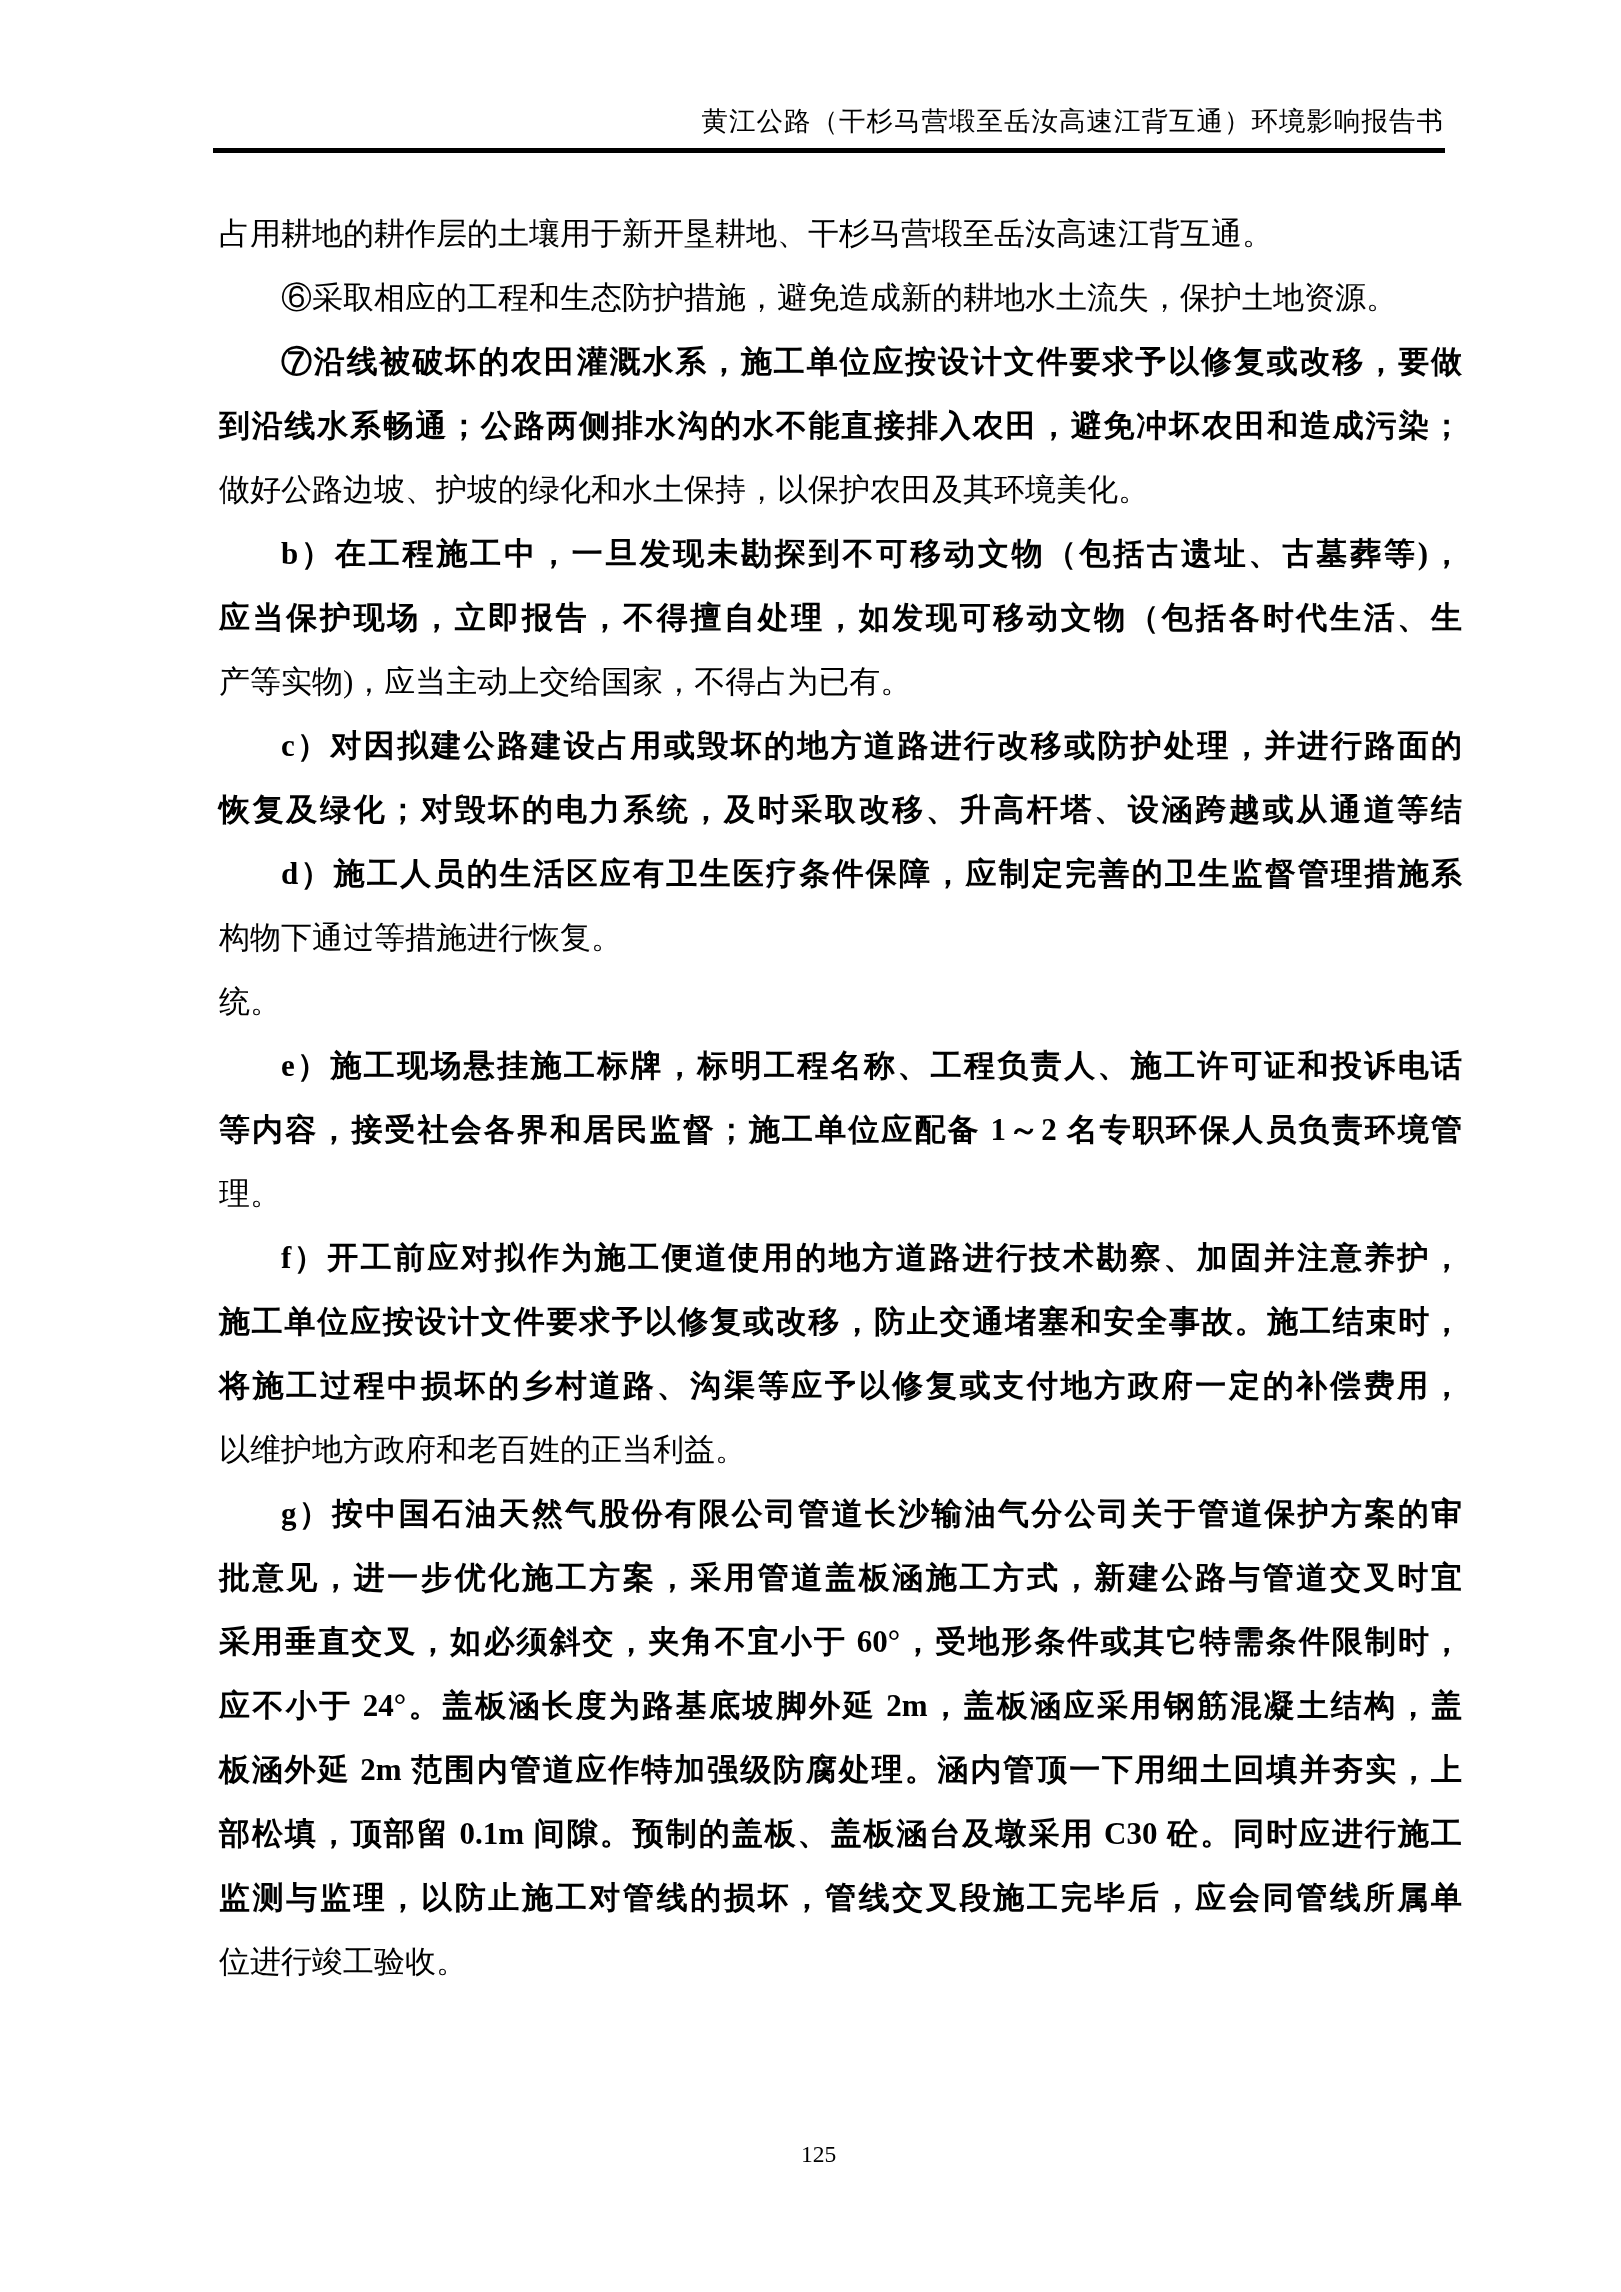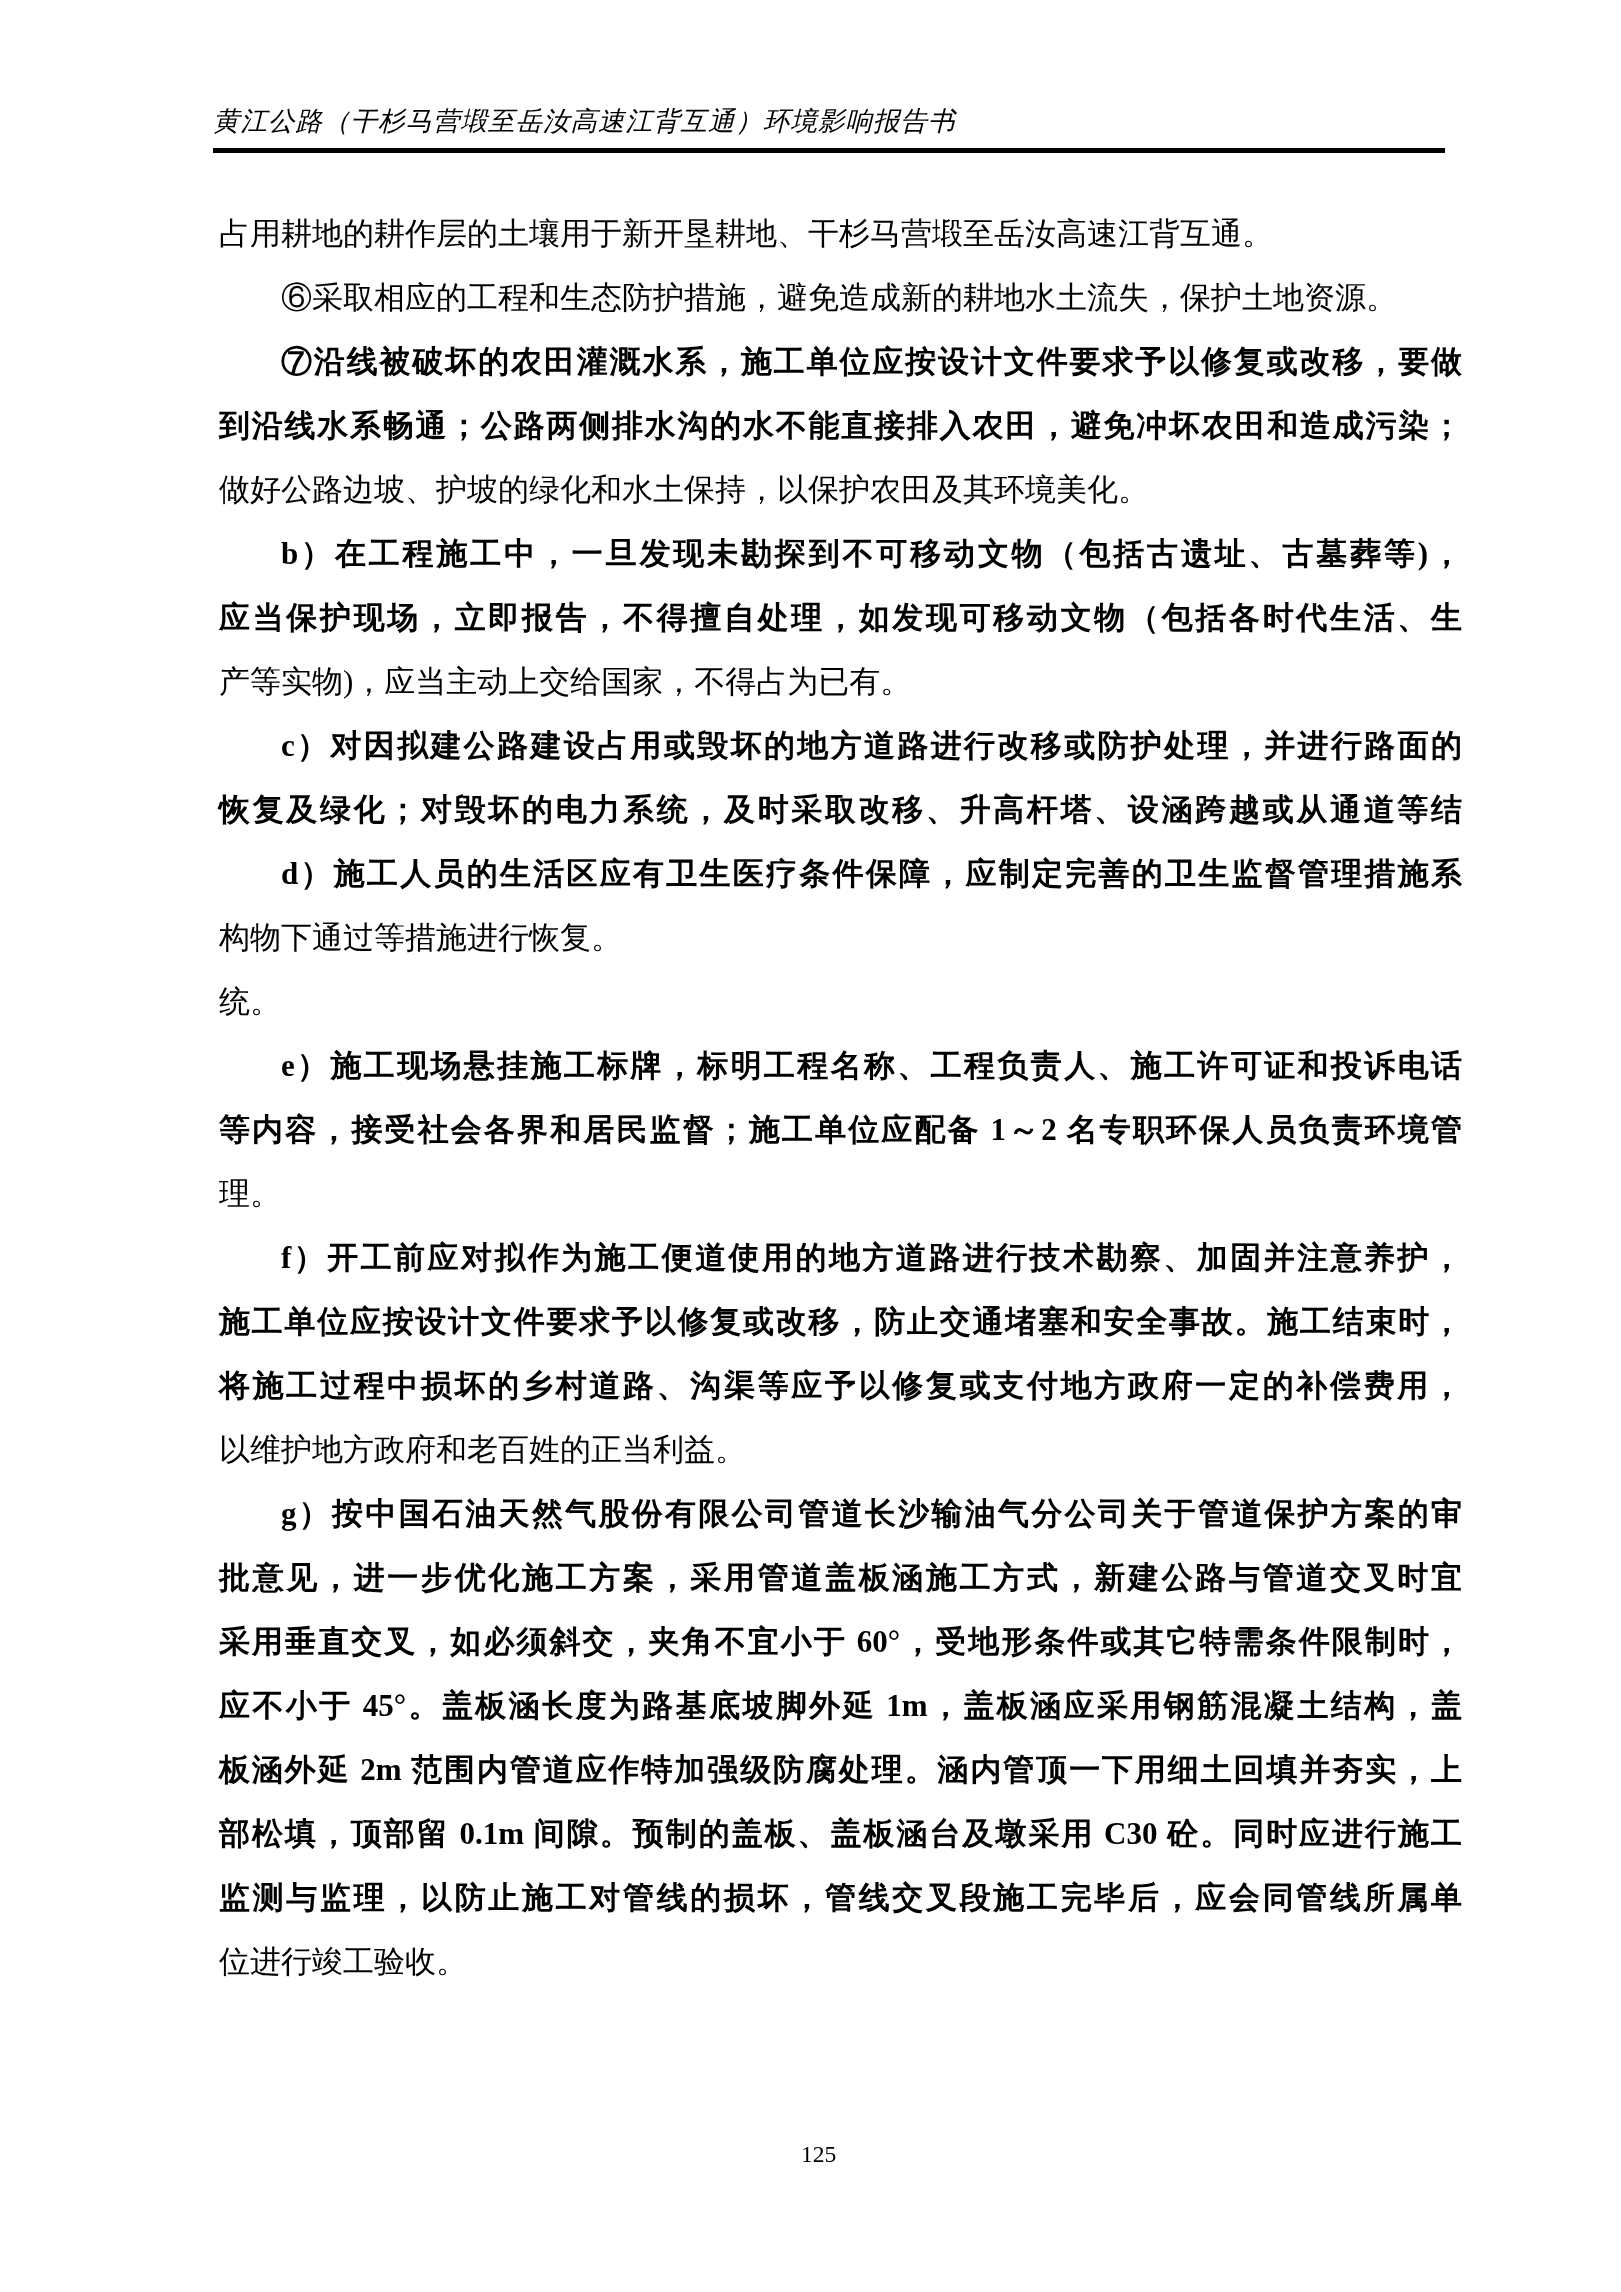--- a/index.html
+++ b/index.html
@@ -14,26 +14,25 @@
     background: #ffffff;
     color: #000000;
     font-family: "Liberation Serif", "DejaVu Serif", serif;
     overflow: hidden;
   }
   .page-header {
     position: absolute;
     top: 106px;
     left: 213px;
     width: 1231px;
-    text-align: left;
+    text-align: right;
     font-size: 26.5px;
     line-height: 1.2;
     letter-spacing: 1px;
     white-space: nowrap;
-    font-style: italic;
   }
   .header-rule {
     position: absolute;
     top: 148px;
     left: 213px;
     width: 1232px;
     height: 4.9px;
     background: #000000;
   }
   .doc-body {
@@ -90,21 +89,21 @@
       <div class="line fill indent">e）施工现场悬挂施工标牌，标明工程名称、工程负责人、施工许可证和投诉电话</div>
       <div class="line fill">等内容，接受社会各界和居民监督；施工单位应配备 1～2 名专职环保人员负责环境管</div>
       <div class="line">理。</div>
       <div class="line fill indent">f）开工前应对拟作为施工便道使用的地方道路进行技术勘察、加固并注意养护，</div>
       <div class="line fill">施工单位应按设计文件要求予以修复或改移，防止交通堵塞和安全事故。施工结束时，</div>
       <div class="line fill">将施工过程中损坏的乡村道路、沟渠等应予以修复或支付地方政府一定的补偿费用，</div>
       <div class="line">以维护地方政府和老百姓的正当利益。</div>
       <div class="line fill indent">g）按中国石油天然气股份有限公司管道长沙输油气分公司关于管道保护方案的审</div>
       <div class="line fill">批意见，进一步优化施工方案，采用管道盖板涵施工方式，新建公路与管道交叉时宜</div>
       <div class="line fill">采用垂直交叉，如必须斜交，夹角不宜小于 60°，受地形条件或其它特需条件限制时，</div>
-      <div class="line fill">应不小于 45°。盖板涵长度为路基底坡脚外延 1m，盖板涵应采用钢筋混凝土结构，盖</div>
+      <div class="line fill">应不小于 24°。盖板涵长度为路基底坡脚外延 2m，盖板涵应采用钢筋混凝土结构，盖</div>
       <div class="line fill">板涵外延 2m 范围内管道应作特加强级防腐处理。涵内管顶一下用细土回填并夯实，上</div>
       <div class="line fill">部松填，顶部留 0.1m 间隙。预制的盖板、盖板涵台及墩采用 C30 砼。同时应进行施工</div>
       <div class="line fill">监测与监理，以防止施工对管线的损坏，管线交叉段施工完毕后，应会同管线所属单</div>
       <div class="line">位进行竣工验收。</div>
     </div>
   <div class="page-number">125</div>
 </div>
 
 
 </body></html>

